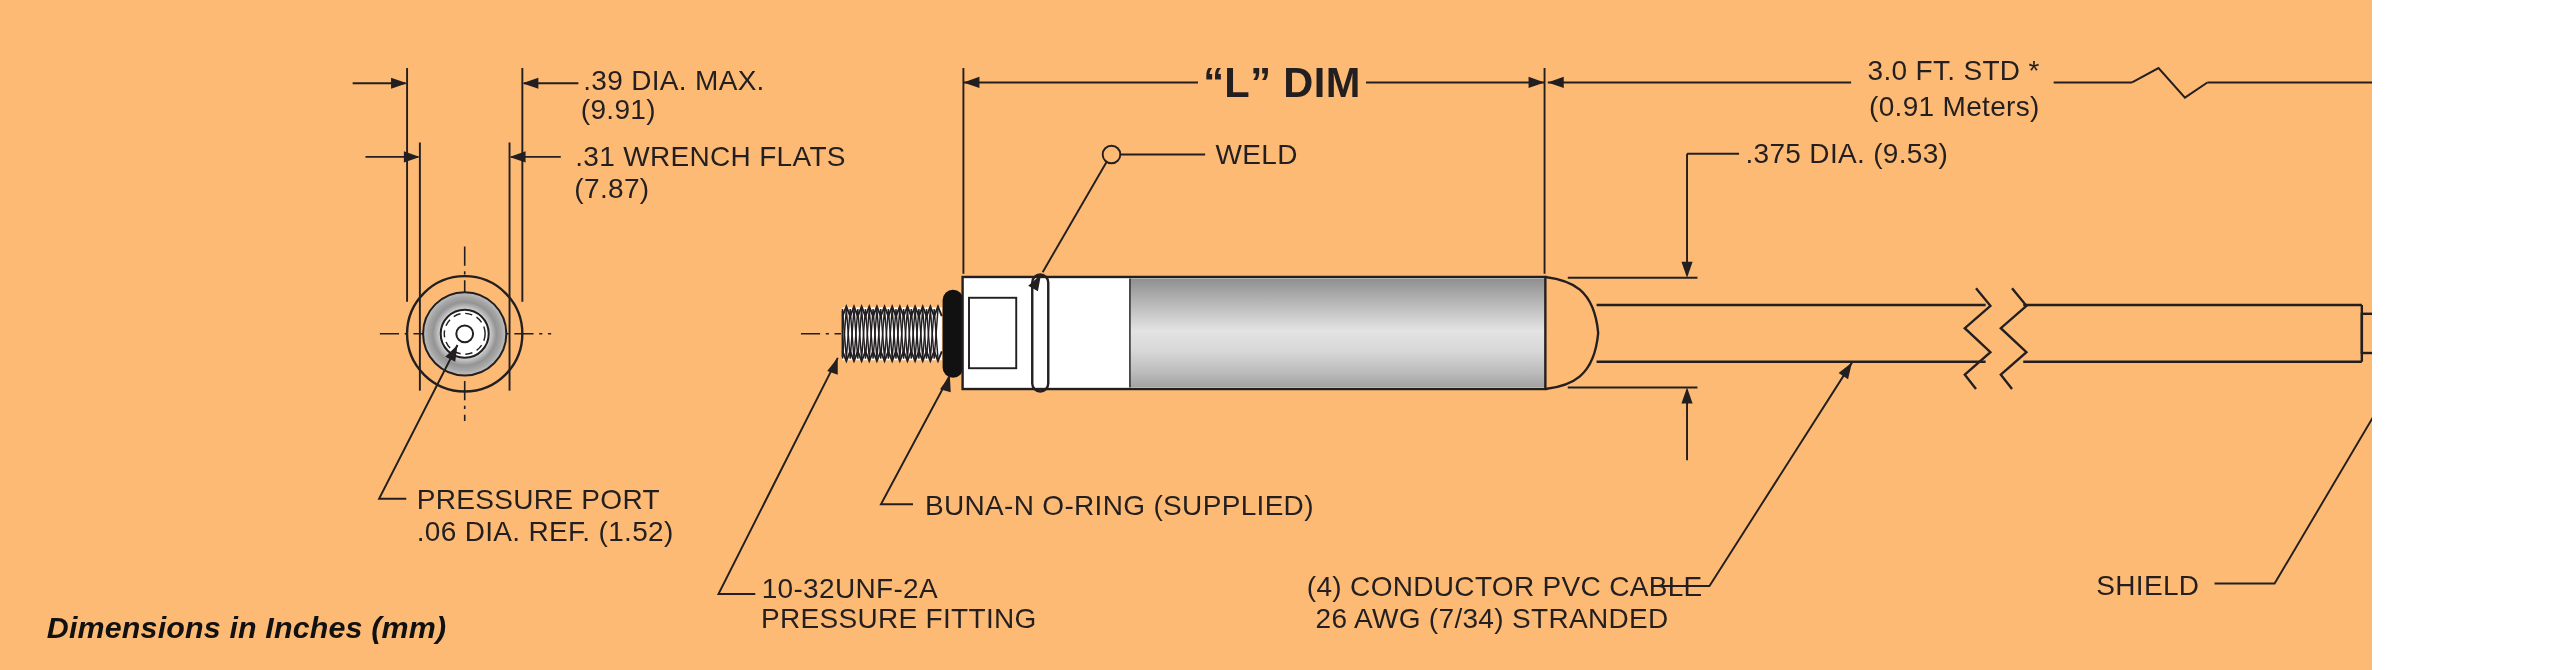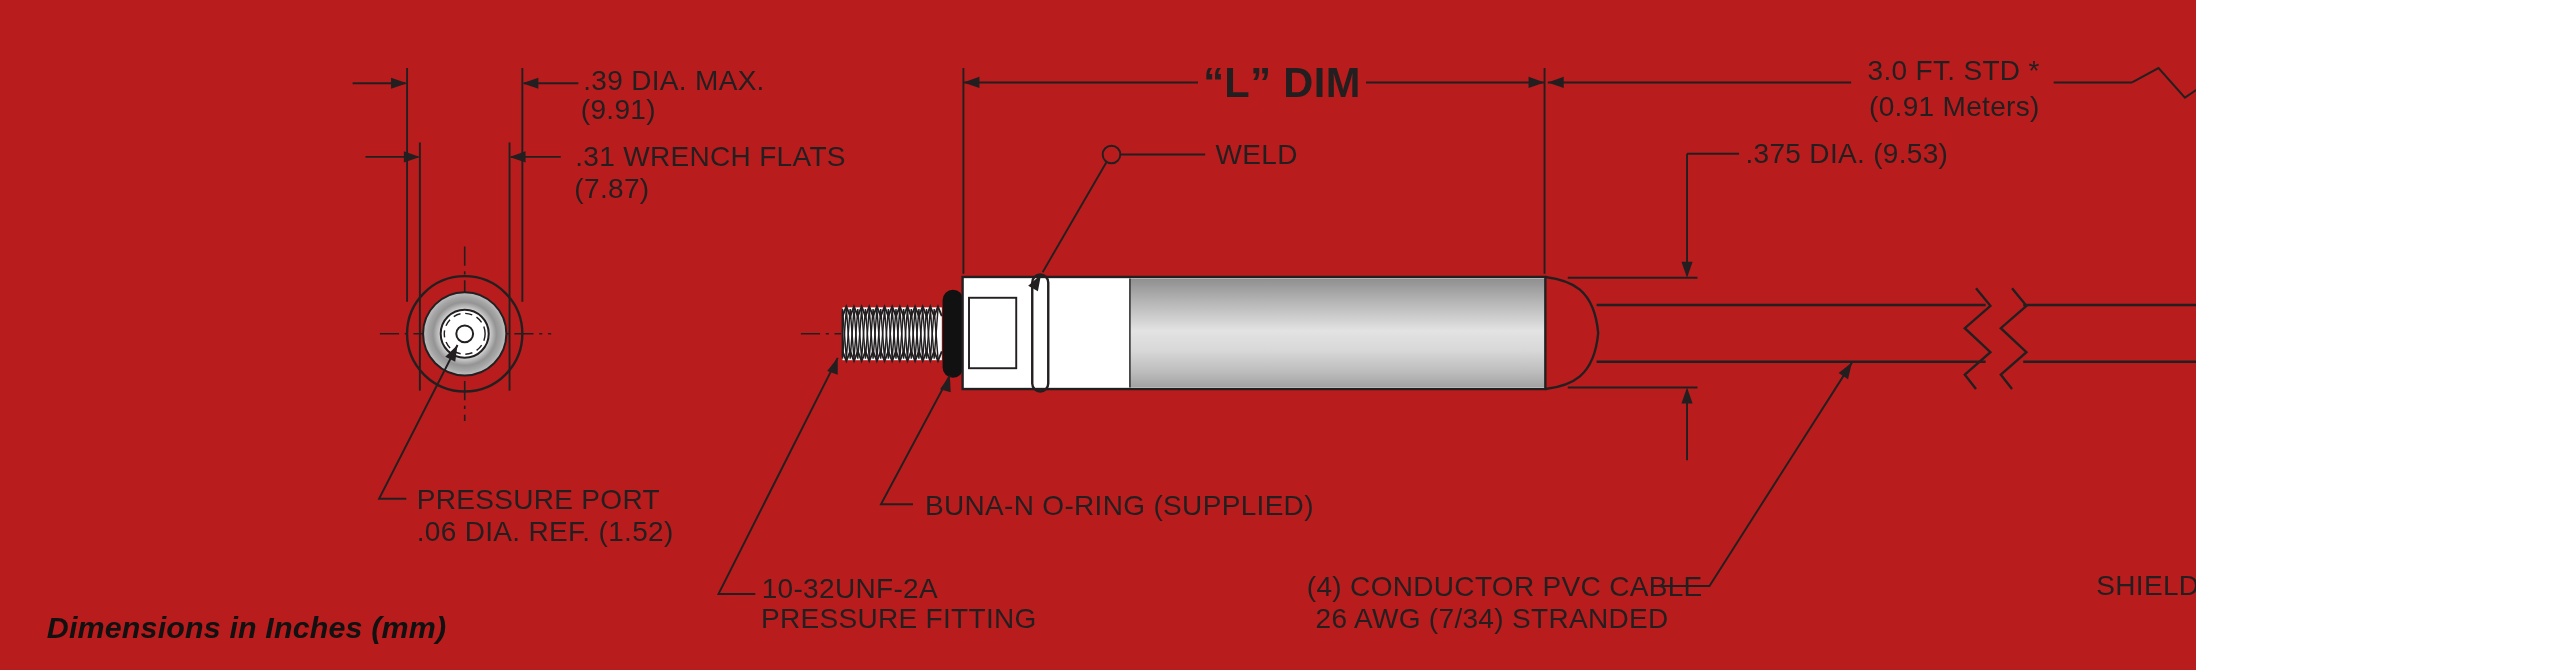--- a/index.html
+++ b/index.html
@@ -1,16 +1,16 @@
 <!DOCTYPE html>
 <html style="font-size:13px"><head>
 <meta charset="utf-8">
 <style>
   html,body{margin:0;padding:0;background:#ffffff;}
-  #stage{position:relative;width:2196px;height:670px;background:#b91c1c;overflow:hidden;}
+  #stage{position:relative;width:2372px;height:670px;background:#fdba74;overflow:hidden;}
   svg{display:block;}
   .lbl{font-family:"Liberation Sans",sans-serif;font-size:35px;fill:#231f20;letter-spacing:.4px;}
   .lbl-bold{font-family:"Liberation Sans",sans-serif;font-size:52px;font-weight:700;fill:#231f20;letter-spacing:.5px;}
   .footer-note{font-family:"Liberation Sans",sans-serif;font-size:38px;font-weight:700;font-style:italic;fill:#111111;letter-spacing:.2px;}
   .ln{stroke:#231f20;stroke-width:2.4;fill:none;}
   .ln-thick{stroke:#231f20;stroke-width:3;fill:none;}
   .ln-thin{stroke:#231f20;stroke-width:1.8;fill:none;}
   .arr{fill:#231f20;stroke:none;}
   .cl{stroke:#231f20;stroke-width:2;fill:none;stroke-dasharray:24 7 4 7;}
 </style>

